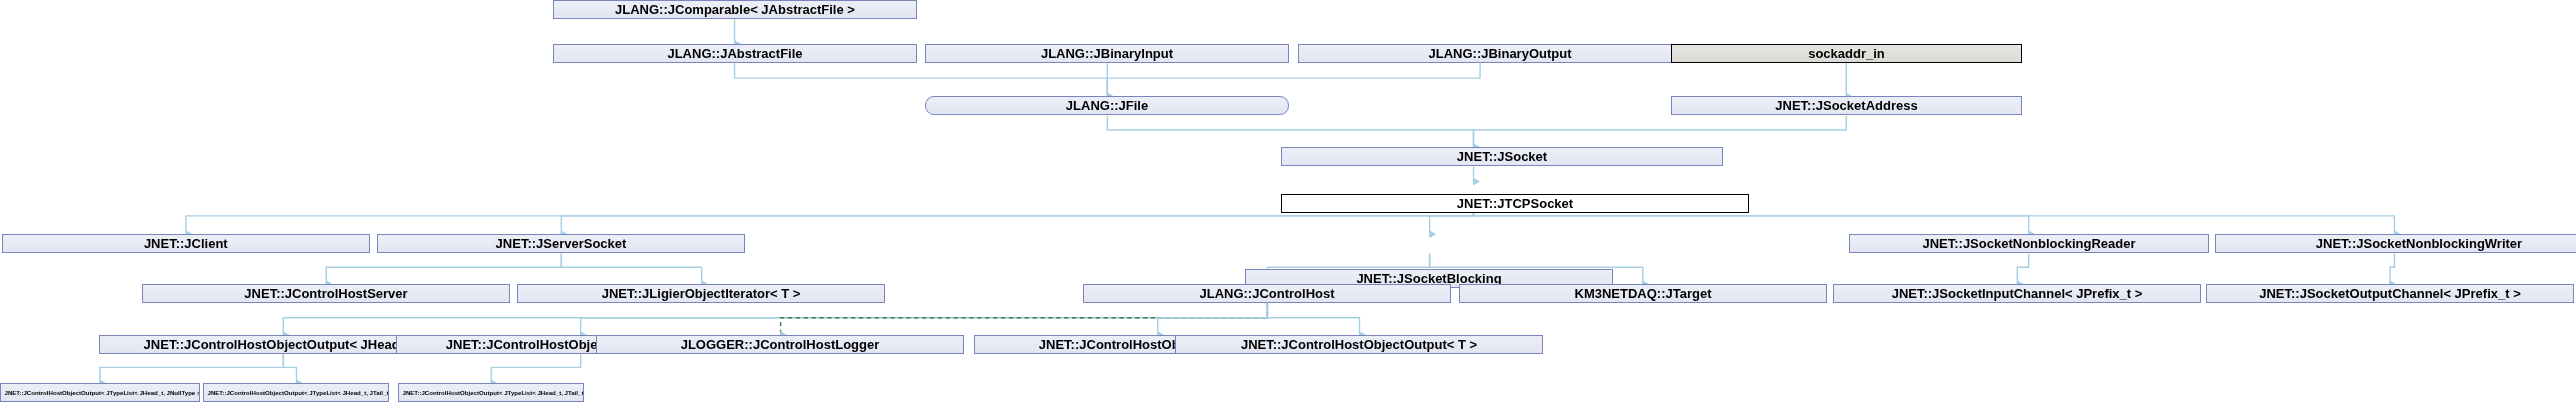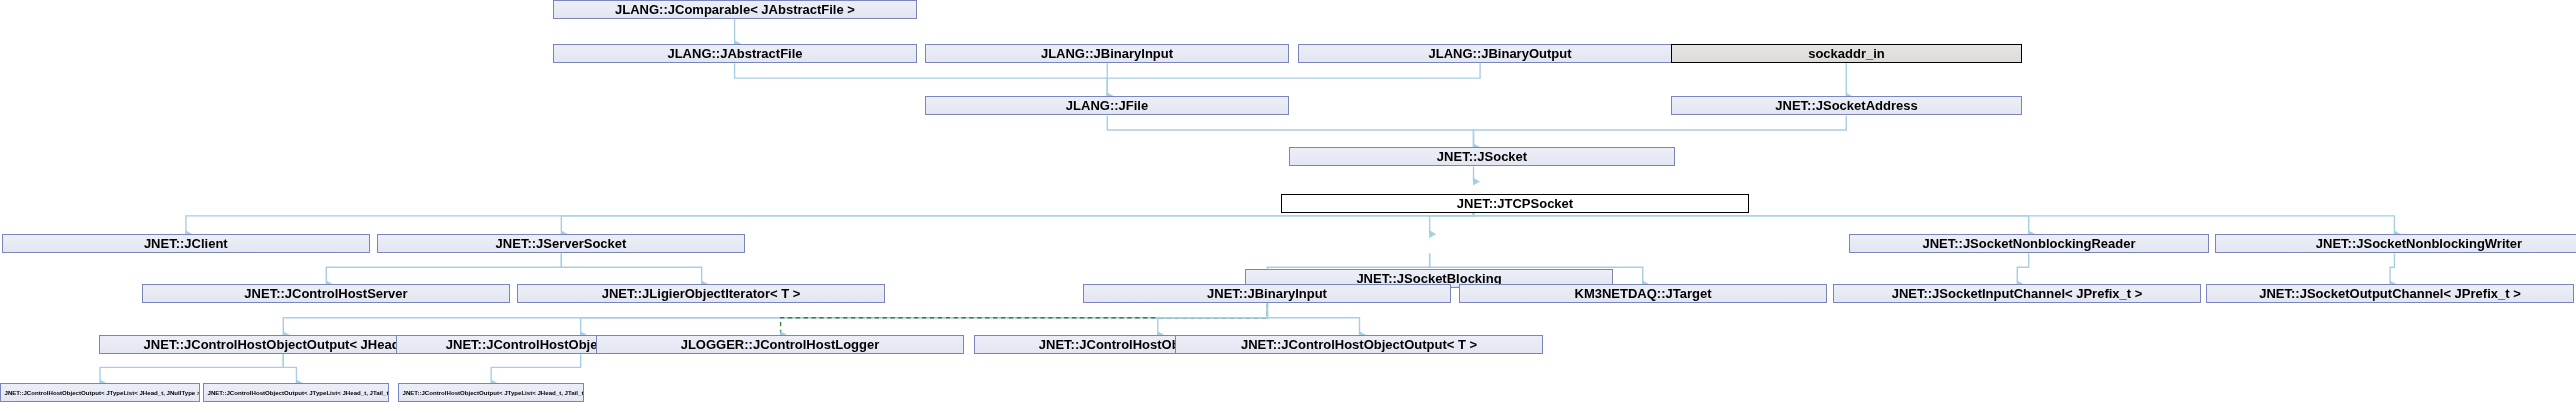--- a/index.html
+++ b/index.html
@@ -103,27 +103,27 @@
       </div>
       <div class="node" style="left: 925px; top: 44px; width: 364px;">
         <span class="node-label">JLANG::JBinaryInput</span>
       </div>
       <div class="node" style="left: 1298px; top: 44px; width: 404px;">
         <span class="node-label">JLANG::JBinaryOutput</span>
       </div>
       <div class="node ext" style="left: 1671px; top: 44px; width: 351px;">
         <span class="node-label">sockaddr_in</span>
       </div>
-      <div class="node" style="left: 925px; top: 96px; width: 364px;">
+      <div class="node" style="left: 925px; top: 96px; width: 364px; border-radius: 9px;">
         <span class="node-label">JLANG::JFile</span>
       </div>
       <div class="node" style="left: 1671px; top: 96px; width: 351px;">
         <span class="node-label">JNET::JSocketAddress</span>
       </div>
-      <div class="node" style="left: 1281px; top: 147px; width: 386px; margin-left: 8px;">
+      <div class="node" style="left: 1281px; top: 147px; width: 442px;">
         <span class="node-label">JNET::JSocket</span>
       </div>
       <div class="node cur" style="left: 1281px; top: 194px; width: 468px;">
         <span class="node-label">JNET::JTCPSocket</span>
       </div>
       <div class="node" style="left: 1.8px; top: 234px; width: 368px;">
         <span class="node-label">JNET::JClient</span>
       </div>
       <div class="node" style="left: 377px; top: 234px; width: 368px;">
         <span class="node-label">JNET::JServerSocket</span>
@@ -137,21 +137,21 @@
       <div class="node" style="left: 2215px; top: 234px; width: 408px;">
         <span class="node-label">JNET::JSocketNonblockingWriter</span>
       </div>
       <div class="node" style="left: 142px; top: 284px; width: 368px;">
         <span class="node-label">JNET::JControlHostServer</span>
       </div>
       <div class="node" style="left: 517px; top: 284px; width: 368px;">
         <span class="node-label">JNET::JLigierObjectIterator&lt; T &gt;</span>
       </div>
       <div class="node" style="left: 1083px; top: 284px; width: 368px;">
-        <span class="node-label">JNET::JBinaryInput</span>
+        <span class="node-label">JLANG::JControlHost</span>
       </div>
       <div class="node" style="left: 1459px; top: 284px; width: 368px;">
         <span class="node-label">KM3NETDAQ::JTarget</span>
       </div>
       <div class="node" style="left: 1833px; top: 284px; width: 368px;">
         <span class="node-label">JNET::JSocketInputChannel&lt; JPrefix_t &gt;</span>
       </div>
       <div class="node" style="left: 2206px; top: 284px; width: 368px;">
         <span class="node-label">JNET::JSocketOutputChannel&lt; JPrefix_t &gt;</span>
       </div>

